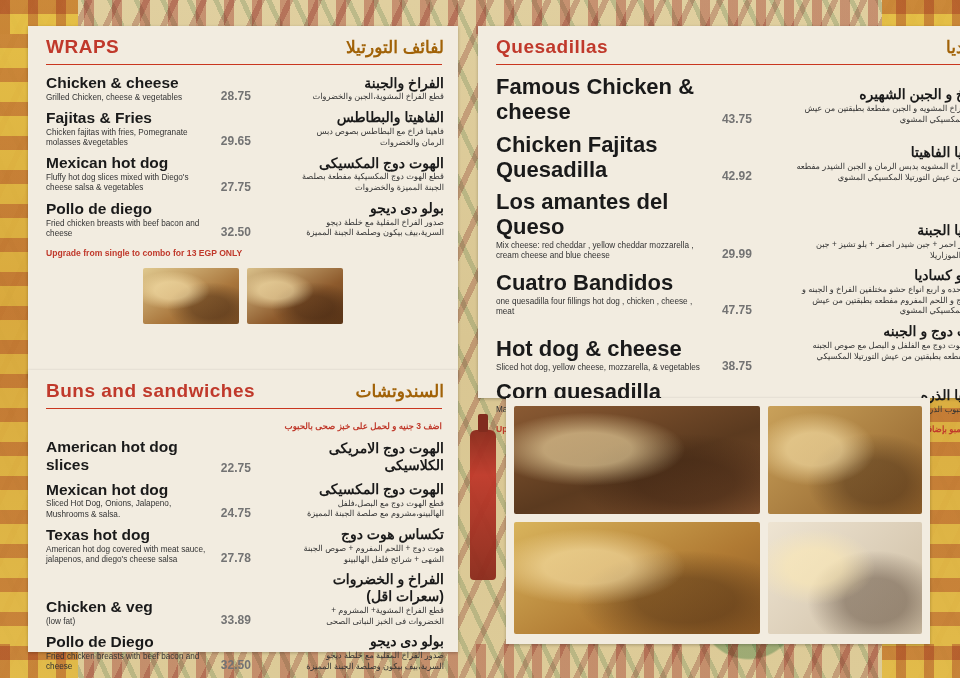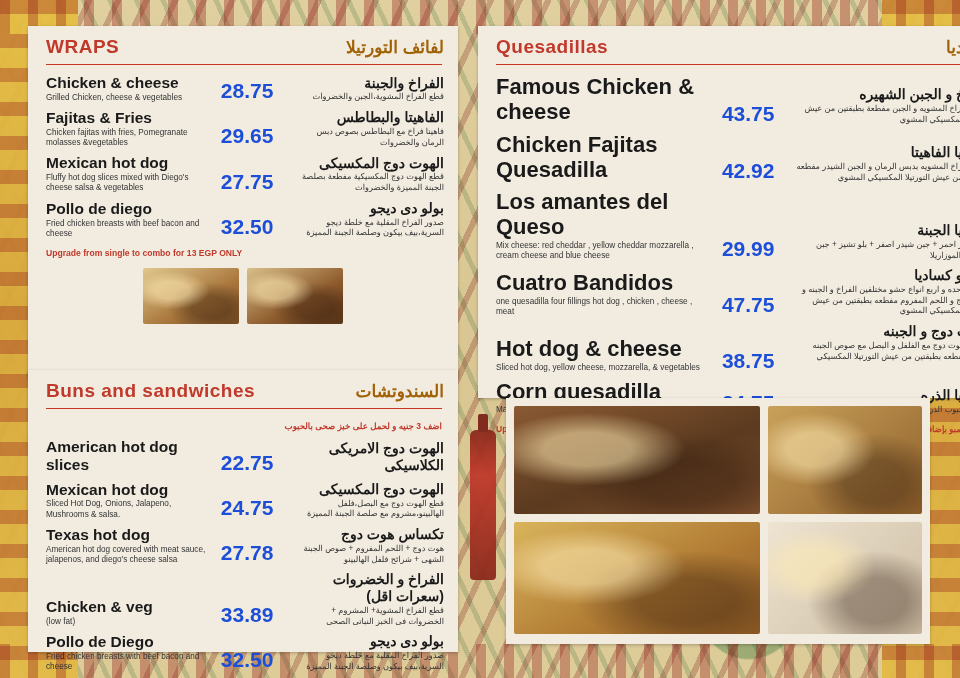--- a/index.html
+++ b/index.html
@@ -63,22 +63,22 @@
     border:none; border-top:1.5px solid #c9361f; margin:2px 16px 6px 18px;
   }
 
   .item {
     display:flex; align-items:flex-end;
     padding: 3px 14px 3px 18px;
     gap: 12px;
   }
   .item .left { flex: 1 1 48%; min-width:0; }
   .item .price {
-    flex: 0 0 62px; text-align:left; color:#1d4ed8;
-    font-size:21px; font-weight:bold; padding-top:2px;
+    flex: 0 0 62px; text-align:left; color:#737373;
+    font-size:12px; font-weight:bold; padding-top:2px;
   }
   .item .right {
     flex: 1 1 44%; text-align:right; direction:rtl; min-width:0;
   }
   .name-en { font-size:15.5px; font-weight:bold; color:#1a1a1a; line-height:1.15; }
   .desc-en { font-size:8.2px; color:#333; line-height:1.25; margin-top:1px; }
   .name-ar { font-size:14px; font-weight:bold; color:#1a1a1a; line-height:1.2; }
   .desc-ar { font-size:8.2px; color:#333; line-height:1.3; margin-top:1px; }
 
   .big-name { font-size:22px; }

